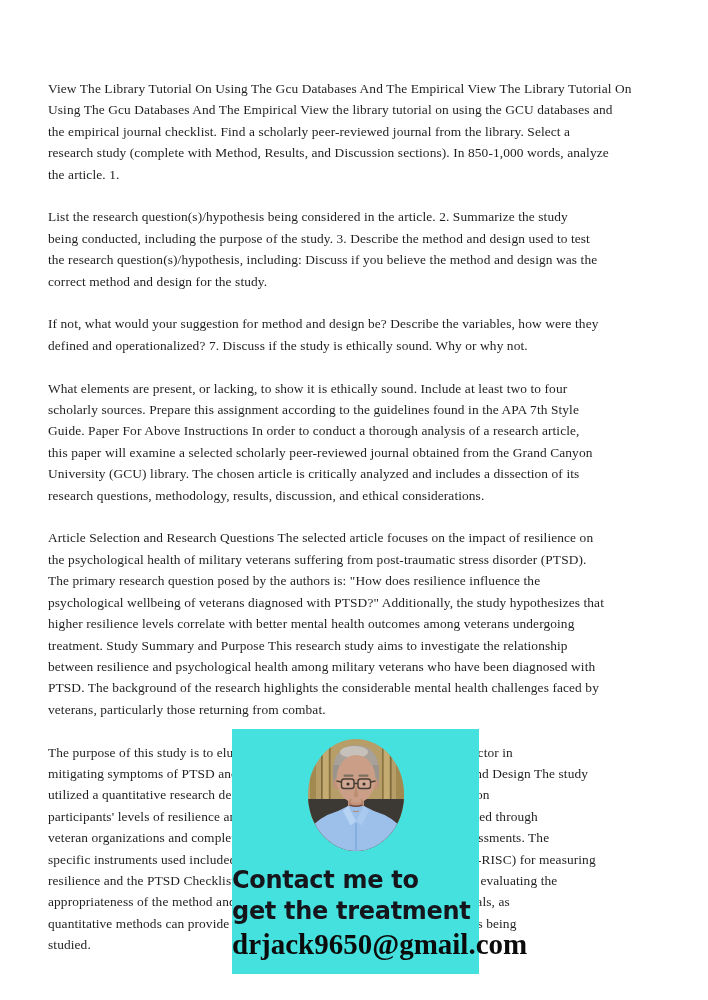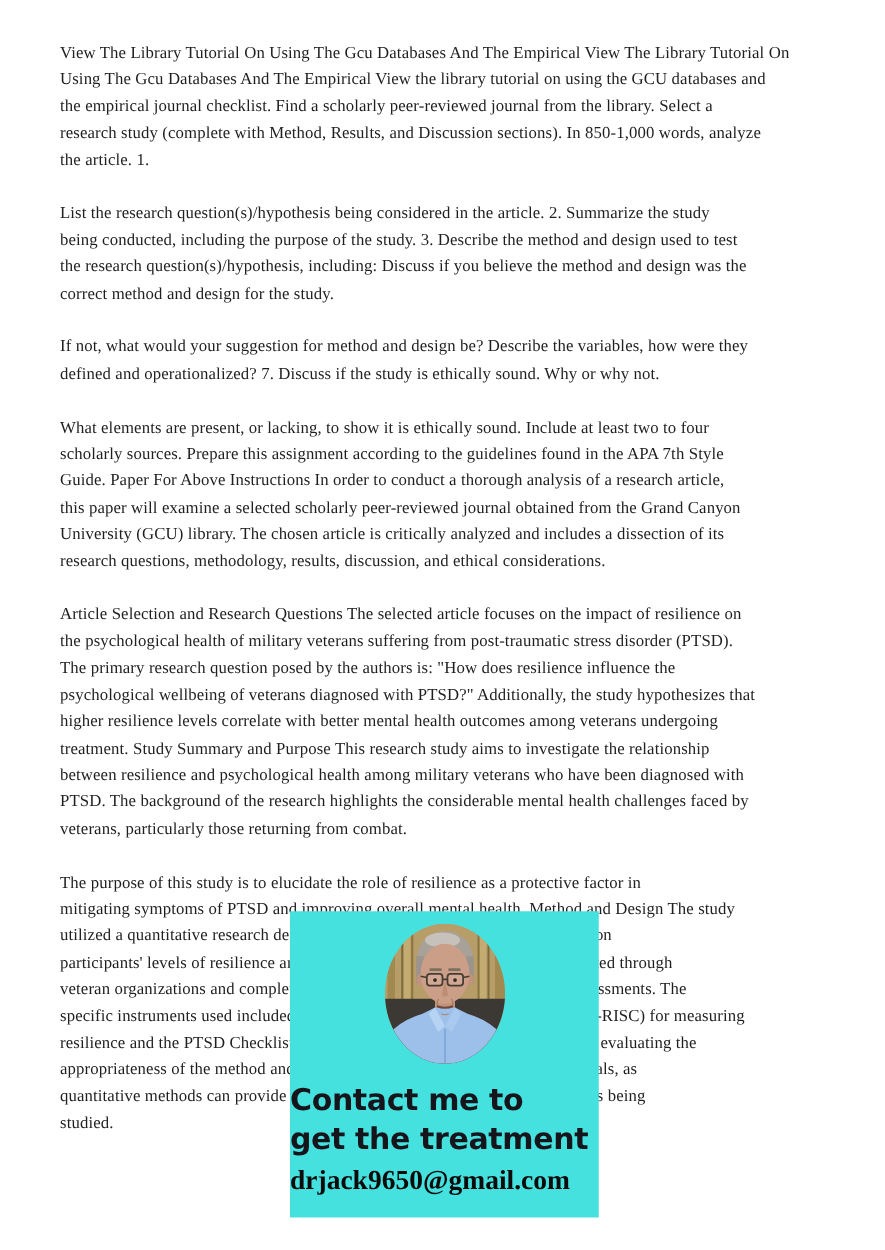--- a/index.html
+++ b/index.html
@@ -43,29 +43,29 @@
     font-weight: 700;
     font-size: 24px;
     line-height: 31px;
     color: #15151b;
     letter-spacing: -0.3px;
   }
   .contact-email {
     margin-top: 4px;
     font-family: "Liberation Serif", serif;
     font-weight: 700;
-    font-size: 22px;
+    font-size: 29px;
     line-height: 26px;
     color: #0b0b0b;
   }
 </style>
 </head>
 <body style="background: rgb(255, 255, 255);">
 
-<div class="doc" style="color: rgb(31, 31, 31);">
+<div class="doc" style="color: rgb(31, 31, 31); margin-top: 47px;">
   <p>View The Library Tutorial On Using The Gcu Databases And The Empirical View The Library Tutorial On
 Using The Gcu Databases And The Empirical View the library tutorial on using the GCU databases and
 the empirical journal checklist. Find a scholarly peer-reviewed journal from the library. Select a
 research study (complete with Method, Results, and Discussion sections). In 850-1,000 words, analyze
 the article. 1.</p>
   <p>List the research question(s)/hypothesis being considered in the article. 2. Summarize the study
 being conducted, including the purpose of the study. 3. Describe the method and design used to test
 the research question(s)/hypothesis, including: Discuss if you believe the method and design was the
 correct method and design for the study.</p>
   <p>If not, what would your suggestion for method and design be? Describe the variables, how were they

